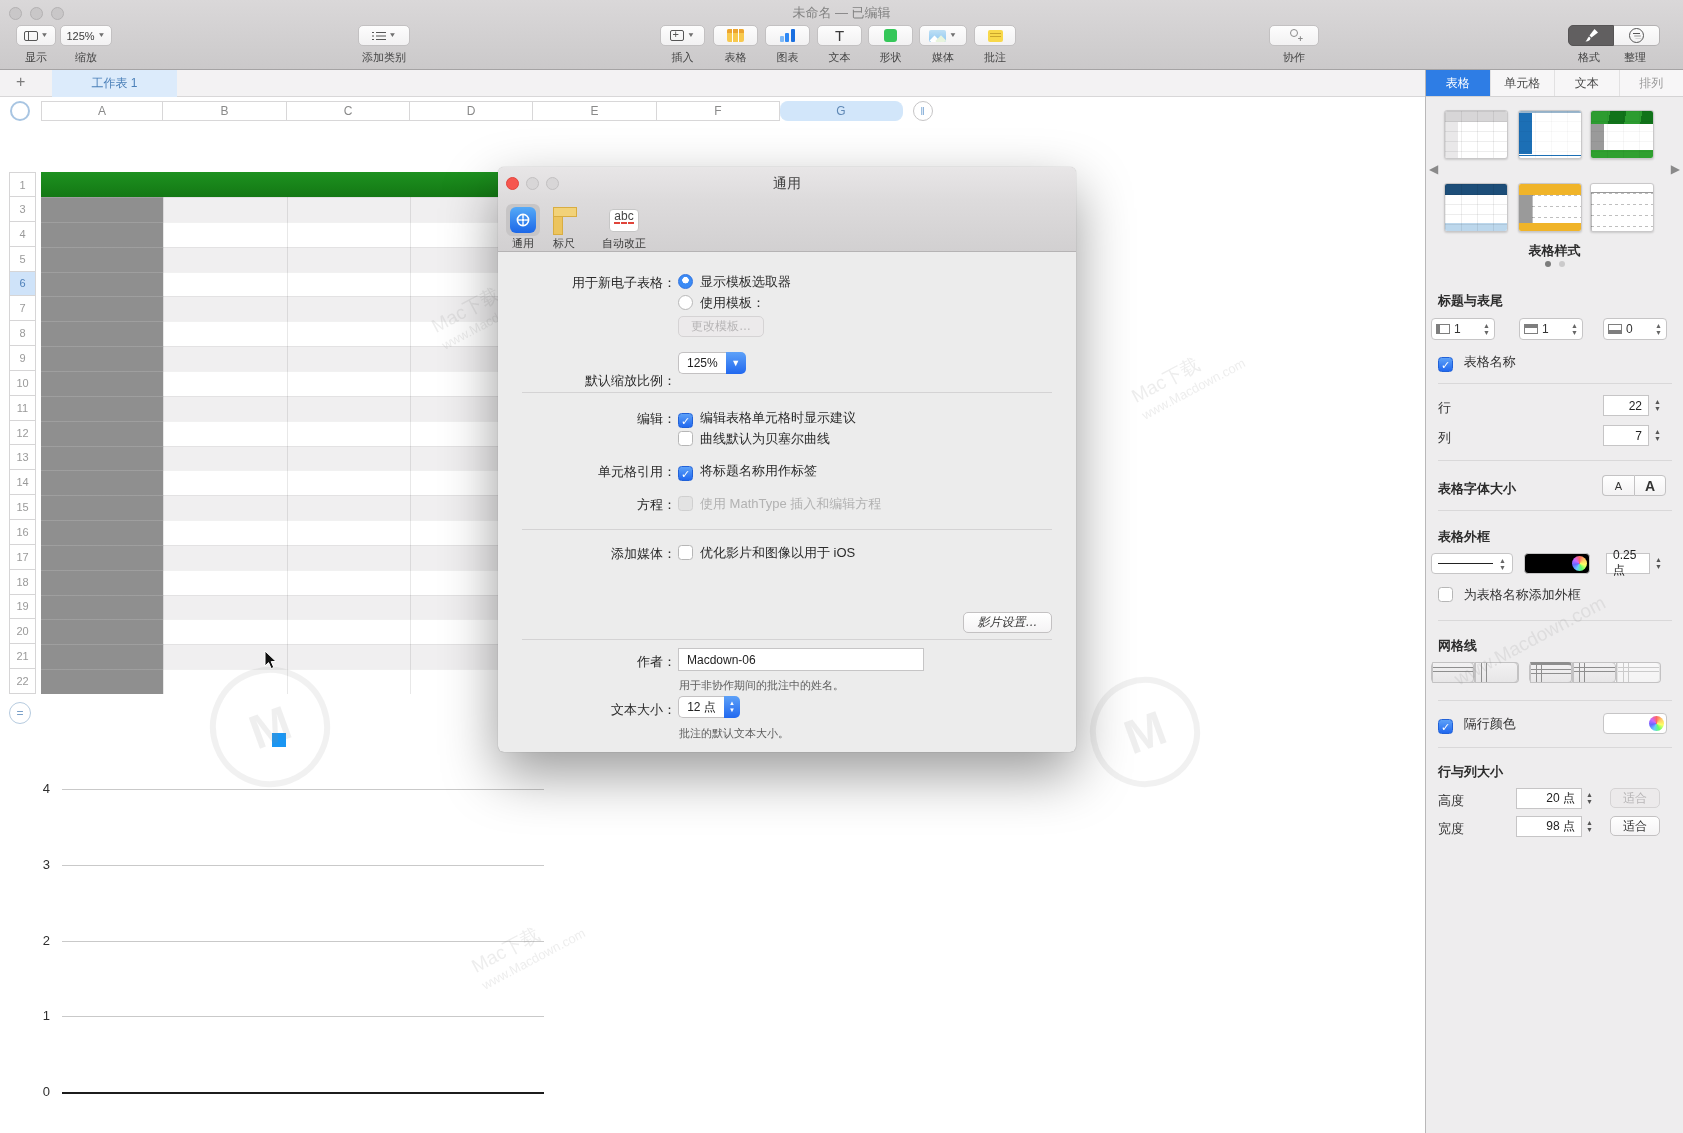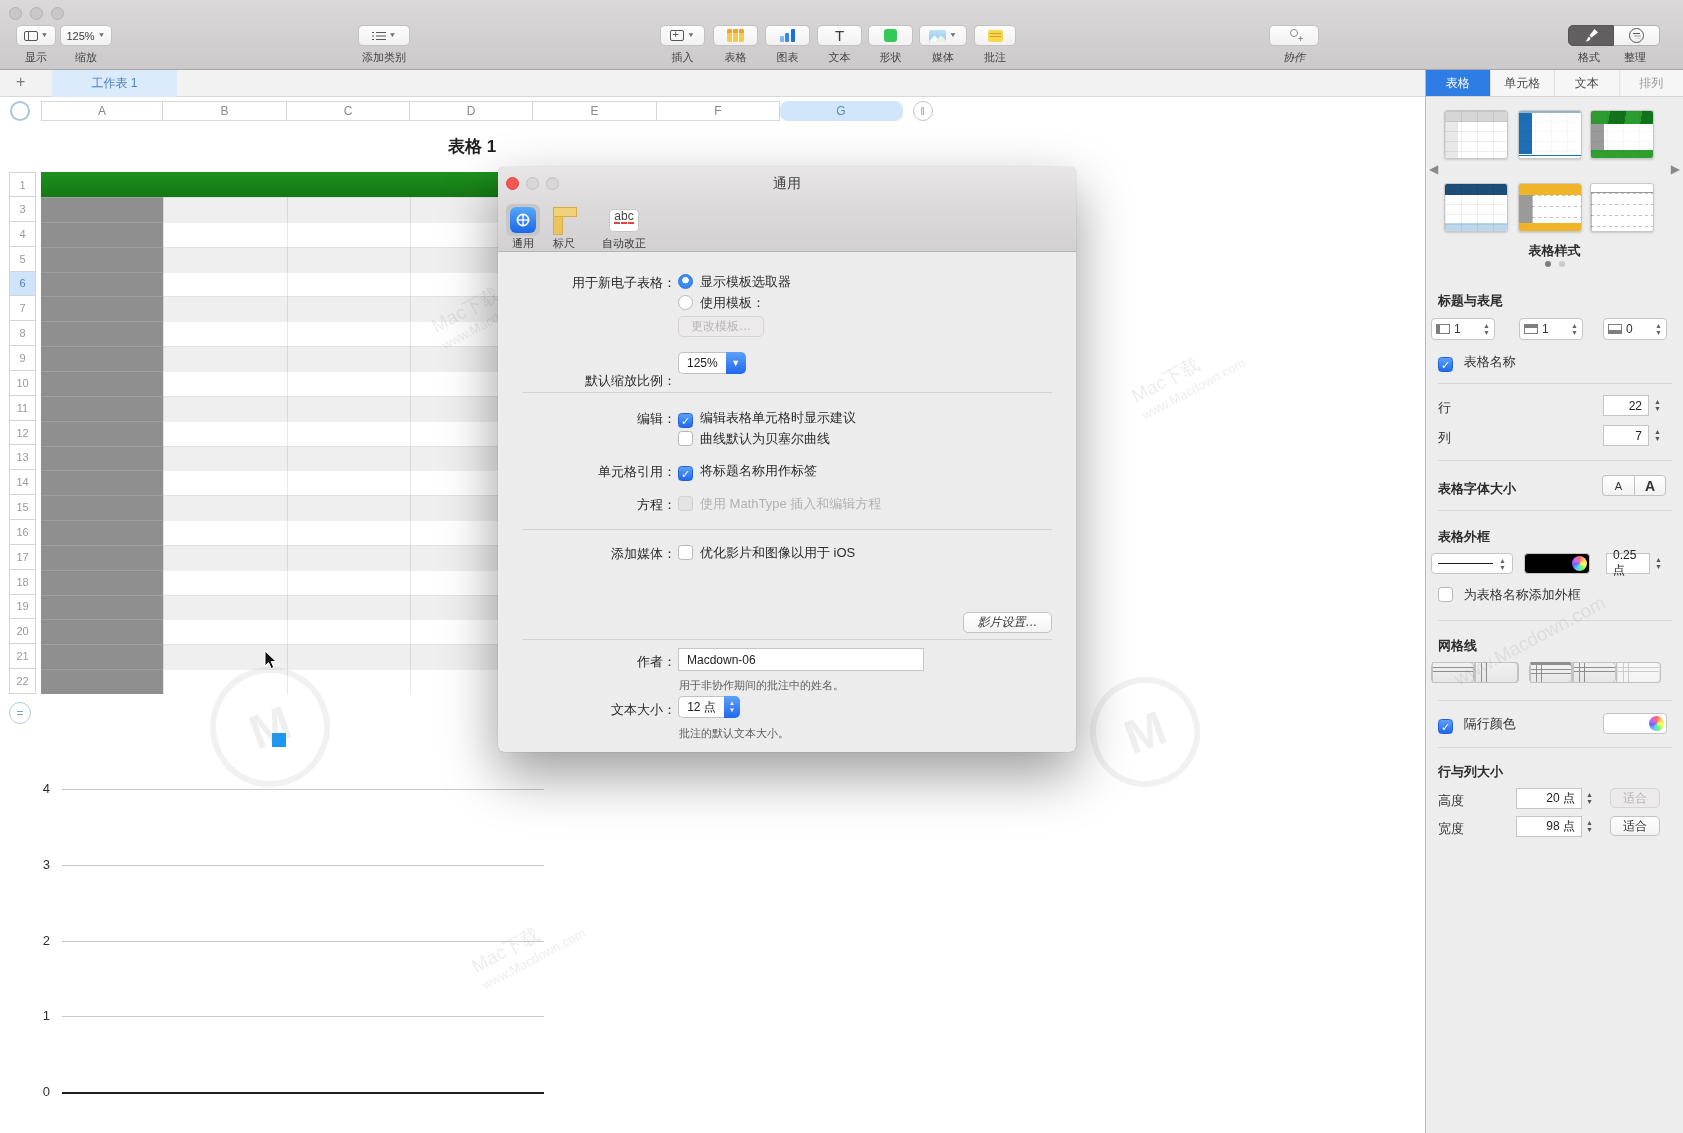--- a/index.html
+++ b/index.html
@@ -213,20 +213,21 @@
 <body>
 
 <div class="win">
 
   <div class="toolbar">
     <div class="traffic">
       <i></i>
       <i></i>
       <i></i>
     </div>
+    <div class="win-title">未命名 — 已编辑</div>
 
     <div class="tb-item" style="left:16px;width:40px;">
       <div class="tb-btn">
         <span class="ic-view"></span>
         <span class="chev">▼</span>
       </div>
       <div class="tb-label">显示</div>
     </div>
     <div class="tb-item" style="left:60px;width:52px;">
       <div class="tb-btn">
@@ -284,21 +285,21 @@
         <span class="chev">▼</span>
       </div>
       <div class="tb-label">媒体</div>
     </div>
     <div class="tb-item" style="left:974px;width:42px;">
       <div class="tb-btn">
         <span class="ic-comment"></span>
       </div>
       <div class="tb-label">批注</div>
     </div>
-    <div class="tb-item" style="left:1269px;width:50px;font-style:italic;">
+    <div class="tb-item" style="left:1269px;width:50px;">
       <div class="tb-btn">
         <span class="ic-collab"></span>
       </div>
       <div class="tb-label">协作</div>
     </div>
 
     <div class="tb-item" style="left:1568px;width:92px;">
       <div class="seg2">
         <div class="sg dark">
           <svg width="15" height="15" viewBox="0 0 15 15">
@@ -327,21 +328,20 @@
       <div class="ch" style="width:122px">A</div>
       <div class="ch" style="width:124px">B</div>
       <div class="ch" style="width:123px">C</div>
       <div class="ch" style="width:123px">D</div>
       <div class="ch" style="width:124px">E</div>
       <div class="ch" style="width:123px">F</div>
       <div class="ch sel" style="width:123px">G</div>
     </div>
     <div class="addcol">‖</div>
 
-    <div class="tname">表格 1</div>
 
     <div class="hdr-row"></div>
     <div class="tbody">
       <div class="colA"></div>
       <div class="hgrid"></div>
       <div class="vline" style="left:122px"></div>
       <div class="vline" style="left:246px"></div>
       <div class="vline" style="left:369px"></div>
       <div class="vline" style="left:492px"></div>
       <div class="vline" style="left:616px"></div>

